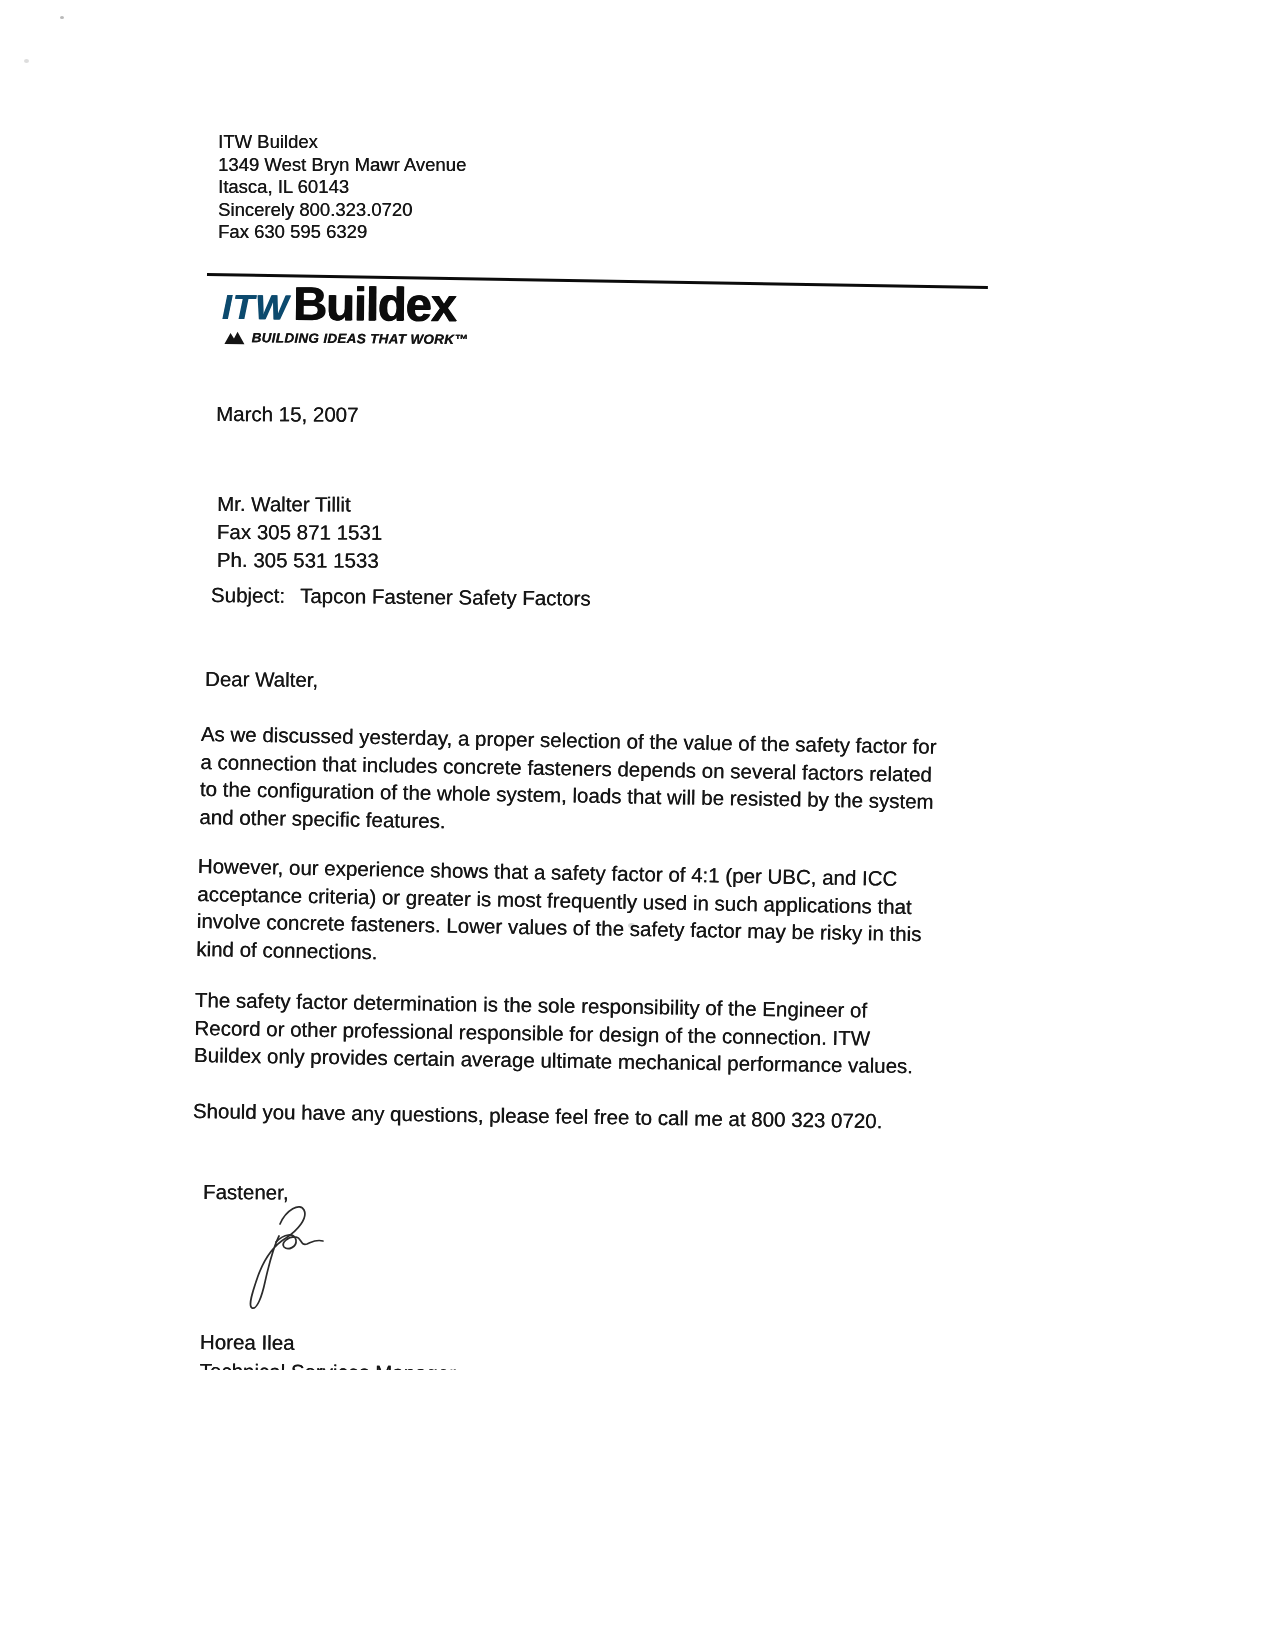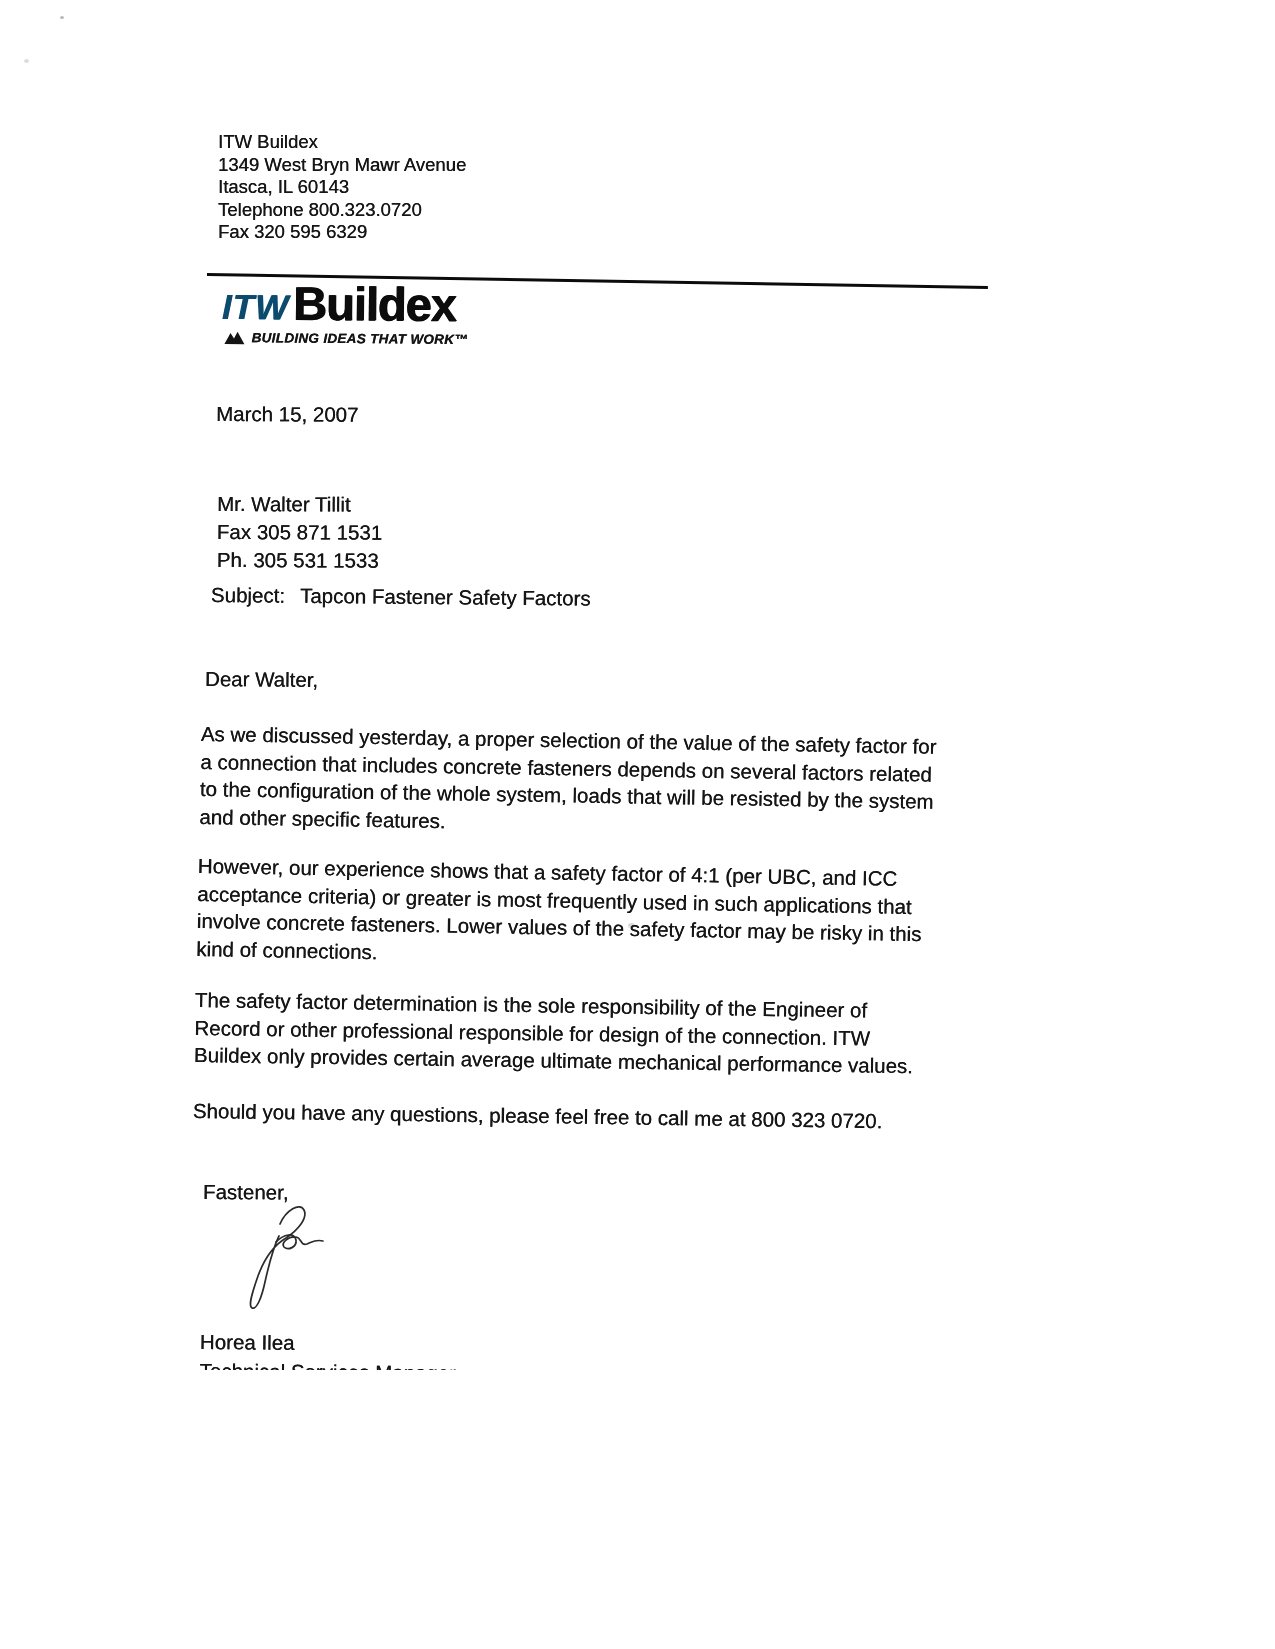--- a/index.html
+++ b/index.html
@@ -71,22 +71,22 @@
 
   <div class="speck speck-a"></div>
   <div class="speck speck-b"></div>
   <div class="speck speck-c"></div>
   <div class="speck speck-d"></div>
 
   <div class="abs address ink">
     <div>ITW Buildex</div>
     <div>1349 West Bryn Mawr Avenue</div>
     <div>Itasca, IL 60143</div>
-    <div>Telephone 800.323.0720</div>
-    <div>Fax 320 595 6329</div>
+    <div>Sincerely 800.323.0720</div>
+    <div>Fax 630 595 6329</div>
   </div>
 
   <div class="rule"></div>
 
   <div class="abs logo">
     <div class="logo-row">
       <span class="logo-itw">ITW</span>
       <span class="logo-buildex">Buildex</span>
     </div>
     <div class="logo-tag">

